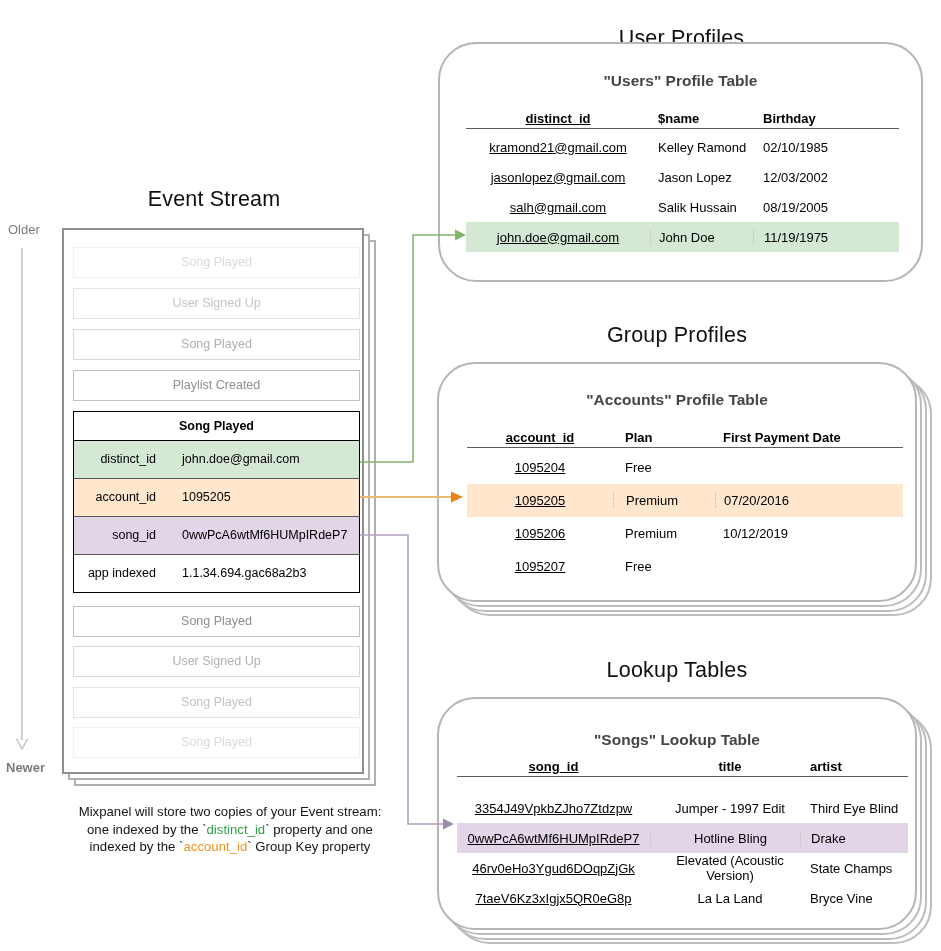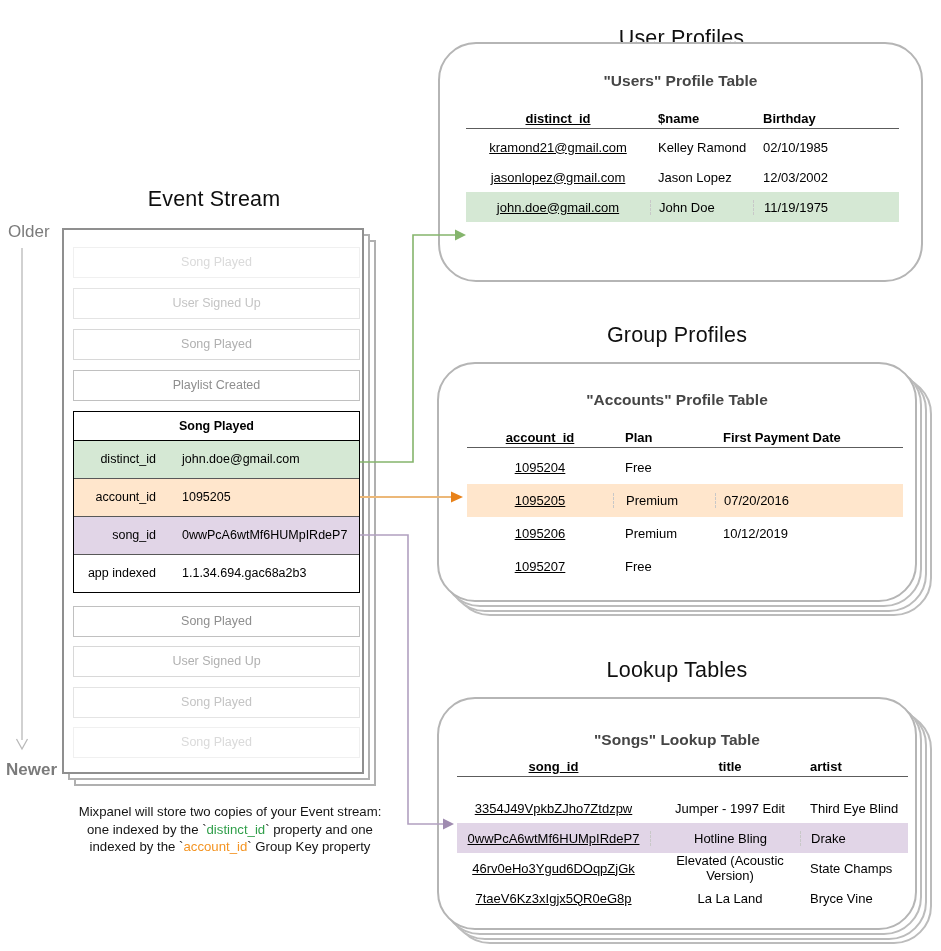--- a/index.html
+++ b/index.html
@@ -65,21 +65,21 @@
 
   .s-c1 { width:193px; text-align:center; }
   .s-c2 { width:150px; padding-left:10px;text-align:center; }
   .s-c3 { width:108px; padding-left:10px; }
   .songs-rows .trow { height:30px; }
 
   .hl-green  { background:#d5e8d4; }
   .hl-orange { background:#ffe6cc; }
   .hl-purple { background:#e1d5e7; }
 
-  .tl-label { position:absolute; font-size:17px; color:#7b7b7b;text-align:center; }
+  .tl-label { position:absolute; font-size:13px; color:#7b7b7b;text-align:center; }
 
   .caption { position:absolute; left:15px; top:803px; width:430px; text-align:center;
              font-size:13.2px; line-height:17.5px; color:#151515; }
   .cap-green  { color:#2f9e49; }
   .cap-orange { color:#f49422; }
 
   svg.overlay { position:absolute; left:0; top:0; z-index:10; pointer-events:none; }
 </style>
 </head>
 <body>
@@ -144,20 +144,25 @@
       <div class="trow">
         <div class="cell u-c1 ul">kramond21@gmail.com</div>
         <div class="cell u-c2">Kelley Ramond</div>
         <div class="cell u-c3">02/10/1985</div>
       </div>
       <div class="trow">
         <div class="cell u-c1 ul">jasonlopez@gmail.com</div>
         <div class="cell u-c2">Jason Lopez</div>
         <div class="cell u-c3">12/03/2002</div>
       </div>
+      <div class="trow">
+        <div class="cell u-c1 ul">salh@gmail.com</div>
+        <div class="cell u-c2">Salik Hussain</div>
+        <div class="cell u-c3">08/19/2005</div>
+      </div>
       <div class="trow hl hl-green">
         <div class="cell u-c1 ul">john.doe@gmail.com</div>
         <div class="cell u-c2">John Doe</div>
         <div class="cell u-c3">11/19/1975</div>
       </div>
     </div>
   </div>
 
   <div class="rsheet" style="left:452px; top:376px; width:480px; height:240px;"></div>
   <div class="rsheet" style="left:447px; top:372px; width:480px; height:240px;"></div>

